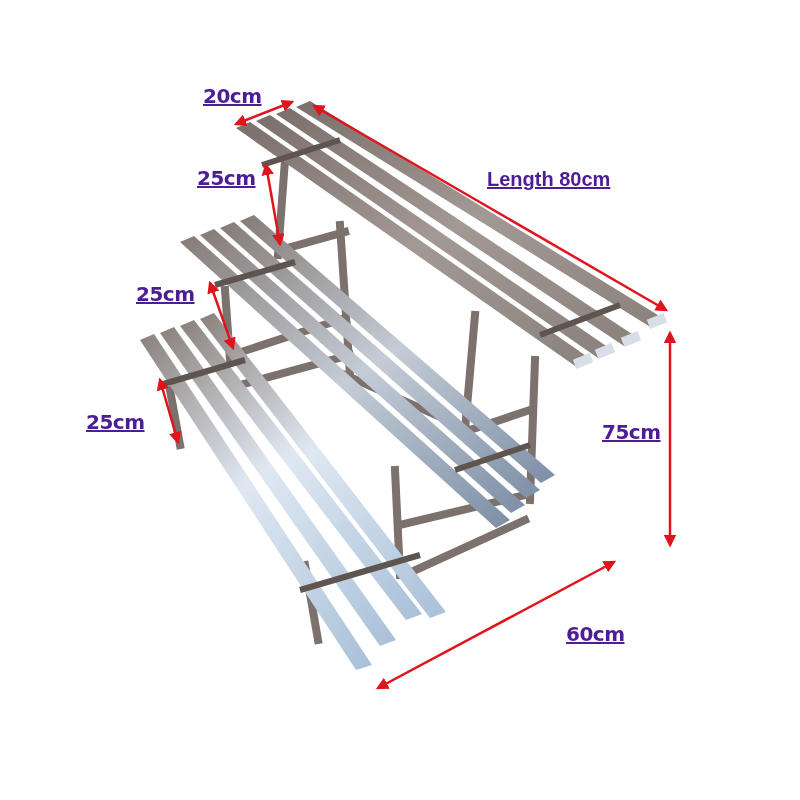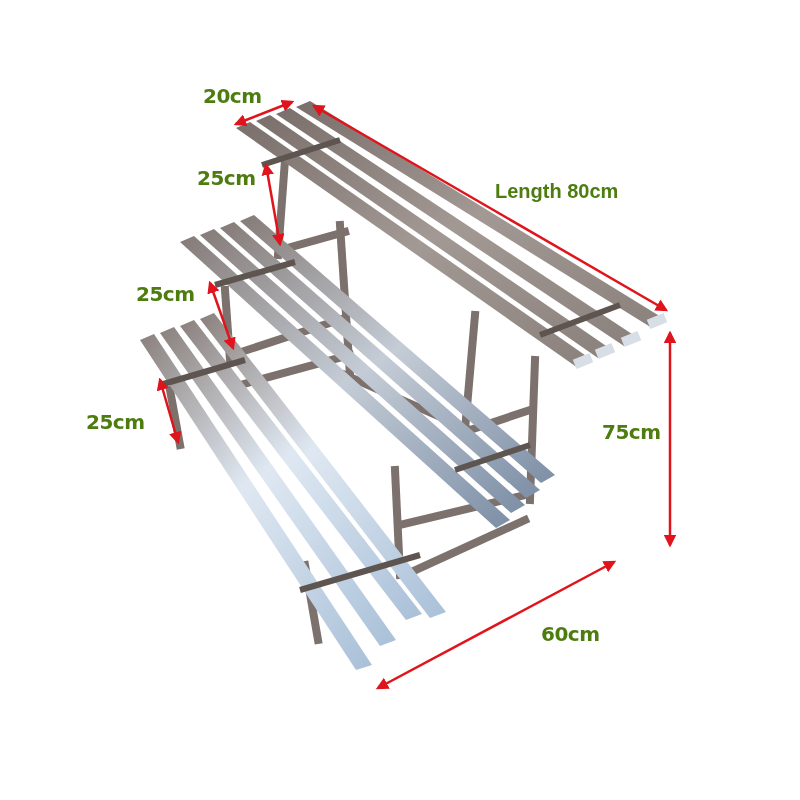--- a/index.html
+++ b/index.html
@@ -2,24 +2,25 @@
 <html><head>
   <meta charset="utf-8">
   <style>
     html, body { margin: 0; padding: 0; background: #ffffff; }
     .stage { position: relative; width: 800px; height: 800px; background: #ffffff; overflow: hidden; }
     svg { position: absolute; left: 0; top: 0; }
     .dim-label {
       position: absolute;
       font-family: "DejaVu Sans", sans-serif;
       font-weight: bold;
-      color: #4d7c0f;
+      color: #4c1d95;
       font-size: 20px;
       white-space: nowrap;
       letter-spacing: -0.5px;
+      text-decoration: underline;
     }
     .dim-label.length { font-family: "Liberation Sans", sans-serif; font-weight: bold; font-size: 20px; letter-spacing: 0; }
   </style>
 </head>
 <body>
 
 <div class="stage">
   <svg width="800" height="800" viewBox="0 0 800 800">
     <defs>
       <linearGradient id="slatTop" x1="0" y1="0" x2="1" y2="1">
@@ -102,19 +103,19 @@
       <line x1="314" y1="106" x2="666" y2="310" marker-start="url(#arrow)" marker-end="url(#arrow)"></line>
       <line x1="266" y1="165" x2="280" y2="244" marker-start="url(#arrow)" marker-end="url(#arrow)"></line>
       <line x1="210" y1="283" x2="233" y2="348" marker-start="url(#arrow)" marker-end="url(#arrow)"></line>
       <line x1="160" y1="380" x2="178" y2="442" marker-start="url(#arrow)" marker-end="url(#arrow)"></line>
       <line x1="670" y1="333" x2="670" y2="545" marker-start="url(#arrow)" marker-end="url(#arrow)"></line>
       <line x1="378" y1="688" x2="614" y2="562" marker-start="url(#arrow)" marker-end="url(#arrow)"></line>
     </g>
   </svg>
 
   <div class="dim-label" style="left:203px; top:84px;">20cm</div>
-  <div class="dim-label length" style="left:487px; top:180px;margin-left:8px;">Length 80cm</div>
+  <div class="dim-label length" style="left:487px; top:168px;">Length 80cm</div>
   <div class="dim-label" style="left:197px; top:166px;">25cm</div>
   <div class="dim-label" style="left:136px; top:282px;">25cm</div>
   <div class="dim-label" style="left:86px; top:410px;">25cm</div>
   <div class="dim-label" style="left:602px; top:420px;text-align:right;">75cm</div>
-  <div class="dim-label" style="left:541px; top:622px;">60cm</div>
+  <div class="dim-label" style="left:566px; top:622px;">60cm</div>
 </div>
 
 </body></html>

